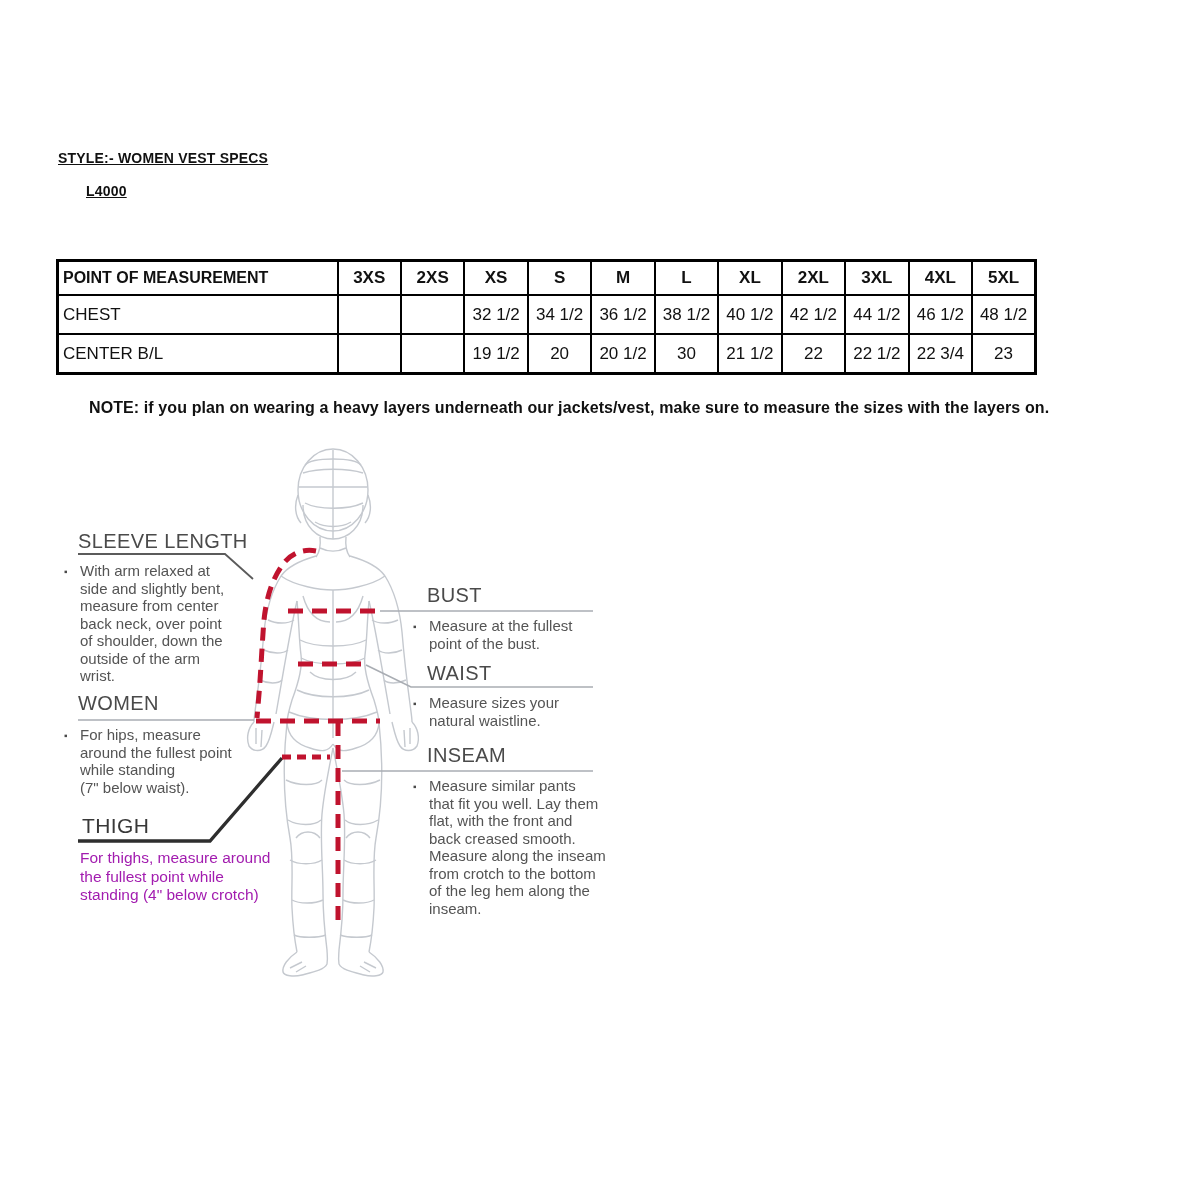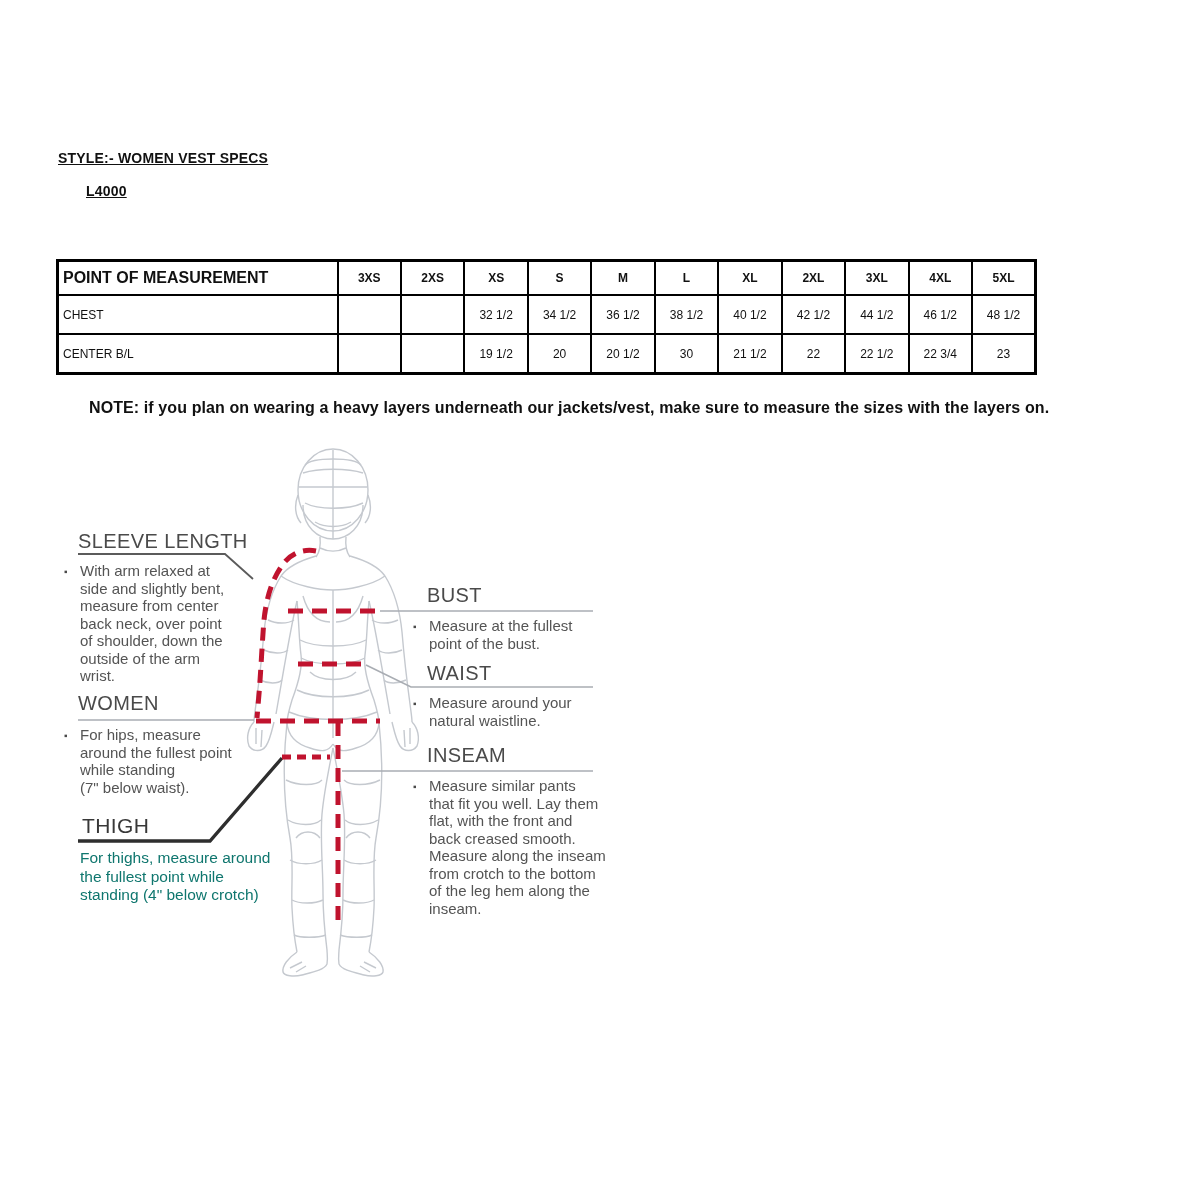--- a/index.html
+++ b/index.html
@@ -8,35 +8,35 @@
     font-family:"Liberation Sans", sans-serif;color:#111;overflow:hidden;
   }
   .abs{position:absolute;}
 
   
   .doc-title{font-size:14px;font-weight:bold;letter-spacing:0.2px;text-decoration:underline;}
 
   
   table.spec{border-collapse:collapse;table-layout:fixed;width:981px;border:3px solid #000;}
   table.spec th, table.spec td{
-    border:2px solid #000;font-size:12px;padding:0 4px;overflow:hidden;white-space:nowrap;
+    border:2px solid #000;font-size:17px;padding:0 4px;overflow:hidden;white-space:nowrap;
   }
   table.spec th{font-weight:bold;text-align:center;height:32px;}
   table.spec th.pom{text-align:left;font-size:16px;}
   table.spec td{text-align:center;height:37px;font-weight:normal;}
   table.spec td.rowlabel{text-align:left;}
 
   .note{font-size:16px;font-weight:bold;letter-spacing:0.1px;}
 
   
   .dtitle{font-size:20px;color:#4a4a4a;letter-spacing:0.4px;}
   .dtitle.dark{color:#383838;font-size:21px;}
   .dtext{font-size:15px;line-height:17.5px;color:#545454;}
   .dtext div{white-space:nowrap;}
-  .dtext.dark{color:#0f766e;font-size:15.5px;line-height:18.5px;}
+  .dtext.dark{color:#a21caf;font-size:15.5px;line-height:18.5px;}
   .bullet{font-size:10px;color:#4a4a4a;line-height:10px;}
   svg{display:block;}
 </style>
 </head>
 <body>
 
 <div class="abs doc-title" style="left:58px;top:150px;">STYLE:- WOMEN VEST SPECS</div>
 <div class="abs doc-title" style="left:86px;top:183px;">L4000</div>
 
 <div class="abs" style="left:56px;top:259px;">
@@ -191,21 +191,21 @@
 <div class="abs dtitle" style="left:427px;top:584px;">BUST</div>
 <span class="abs bullet" style="left:413px;top:622px;">▪</span>
 <div class="abs dtext" style="left:429px;top:617px;">
     <div>Measure at the fullest</div>
     <div>point of the bust.</div>
   </div>
 
 <div class="abs dtitle" style="left:427px;top:662px;">WAIST</div>
 <span class="abs bullet" style="left:413px;top:699px;">▪</span>
 <div class="abs dtext" style="left:429px;top:694px;">
-    <div>Measure around your</div>
+    <div>Measure sizes your</div>
     <div>natural waistline.</div>
   </div>
 
 <div class="abs dtitle" style="left:427px;top:744px;">INSEAM</div>
 <span class="abs bullet" style="left:413px;top:782px;">▪</span>
 <div class="abs dtext" style="left:429px;top:777px;">
     <div>Measure similar pants</div>
     <div>that fit you well. Lay them</div>
     <div>flat, with the front and</div>
     <div>back creased smooth.</div>

